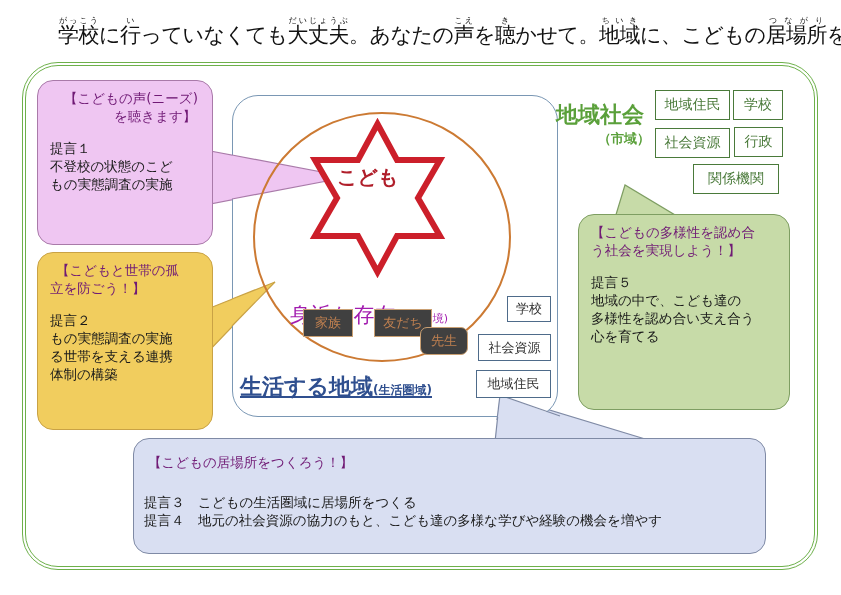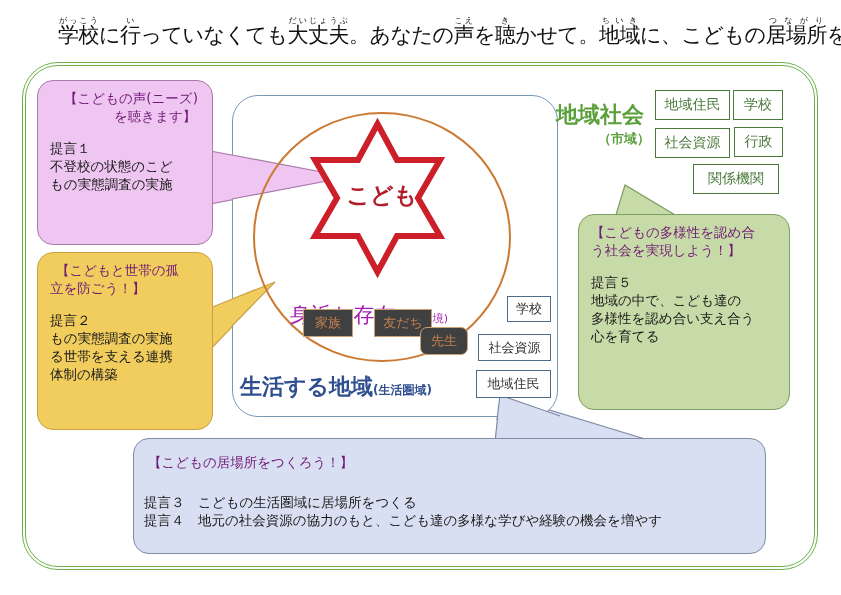--- a/index.html
+++ b/index.html
@@ -9,31 +9,31 @@
 
   
   .title { left:58px; top:16px; font-size:21px; white-space:nowrap; letter-spacing:-0.5px; color:#111; }
   .title ruby rt { font-size:8px; letter-spacing:0; }
 
   
   .outer { left:22px; top:62px; width:796px; height:508px; border:4px double #6db04a; border-radius:36px; box-sizing:border-box; }
 
   
   .living { left:232px; top:95px; width:326px; height:322px; border:1.5px solid #7a97b4; border-radius:26px; box-sizing:border-box; background:#fff; }
-  .living-title { left:240px; top:372px; font-size:22px; font-weight:bold; color:#2f4f8f; white-space:nowrap; }
+  .living-title { left:240px; top:372px; font-size:22px; font-weight:bold; color:#2f4f8f; white-space:nowrap;text-decoration:underline; }
   .living-title small { font-size:12px; }
 
   
   .circle { left:253px; top:112px; width:258px; height:250px; border:2px solid #cc7a33; border-radius:50%; box-sizing:border-box; }
   .near-title { left:290px; top:301px; font-size:21px; font-weight:normal; color:#a21caf; white-space:nowrap; }
   .near-title small { font-size:11px; }
   .near-box { height:28px; border:1px solid #caa073; font-size:13px; color:#c08050; display:flex; align-items:center; justify-content:center; box-sizing:border-box; background:#404040; }
 
   .star-wrap { left:300px; top:118px; width:155px; height:160px; }
-  .kodomo { left:337px; top:180px; width:80px; text-align:right; font-size:23px; font-weight:bold; color:#b01e2a; }
+  .kodomo { left:337px; top:164px; width:80px; text-align:left; font-size:20px; font-weight:bold; color:#b01e2a; }
 
   
   .lbox { border:1px solid #4e6b8a; background:#fff; font-size:13px; color:#333; display:flex; align-items:center; justify-content:center; box-sizing:border-box; }
 
   
   .comm-title { left:556px; top:100px; font-size:22px; font-weight:bold; color:#5aa03a; white-space:nowrap; }
   .comm-sub { left:598px; top:130px; font-size:13px; font-weight:bold; color:#5aa03a; }
   .gbox { border:1px solid #4a7a3a; background:#fff; font-size:14px; color:#4a7a3a; display:flex; align-items:center; justify-content:center; box-sizing:border-box; }
 
   

